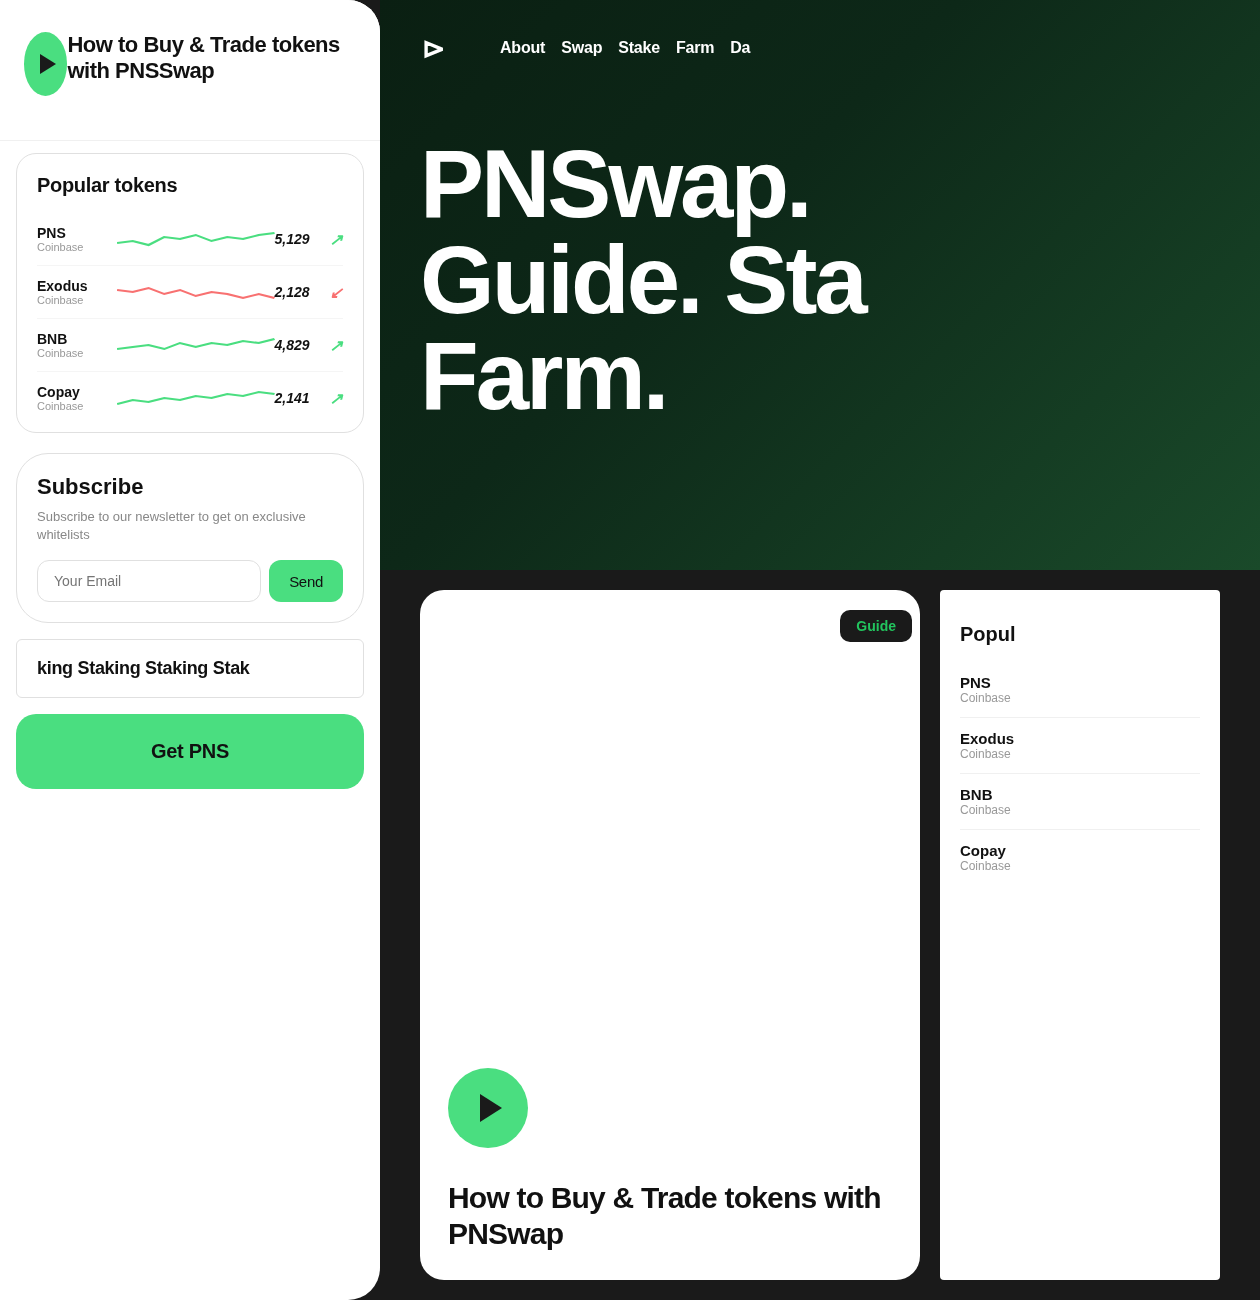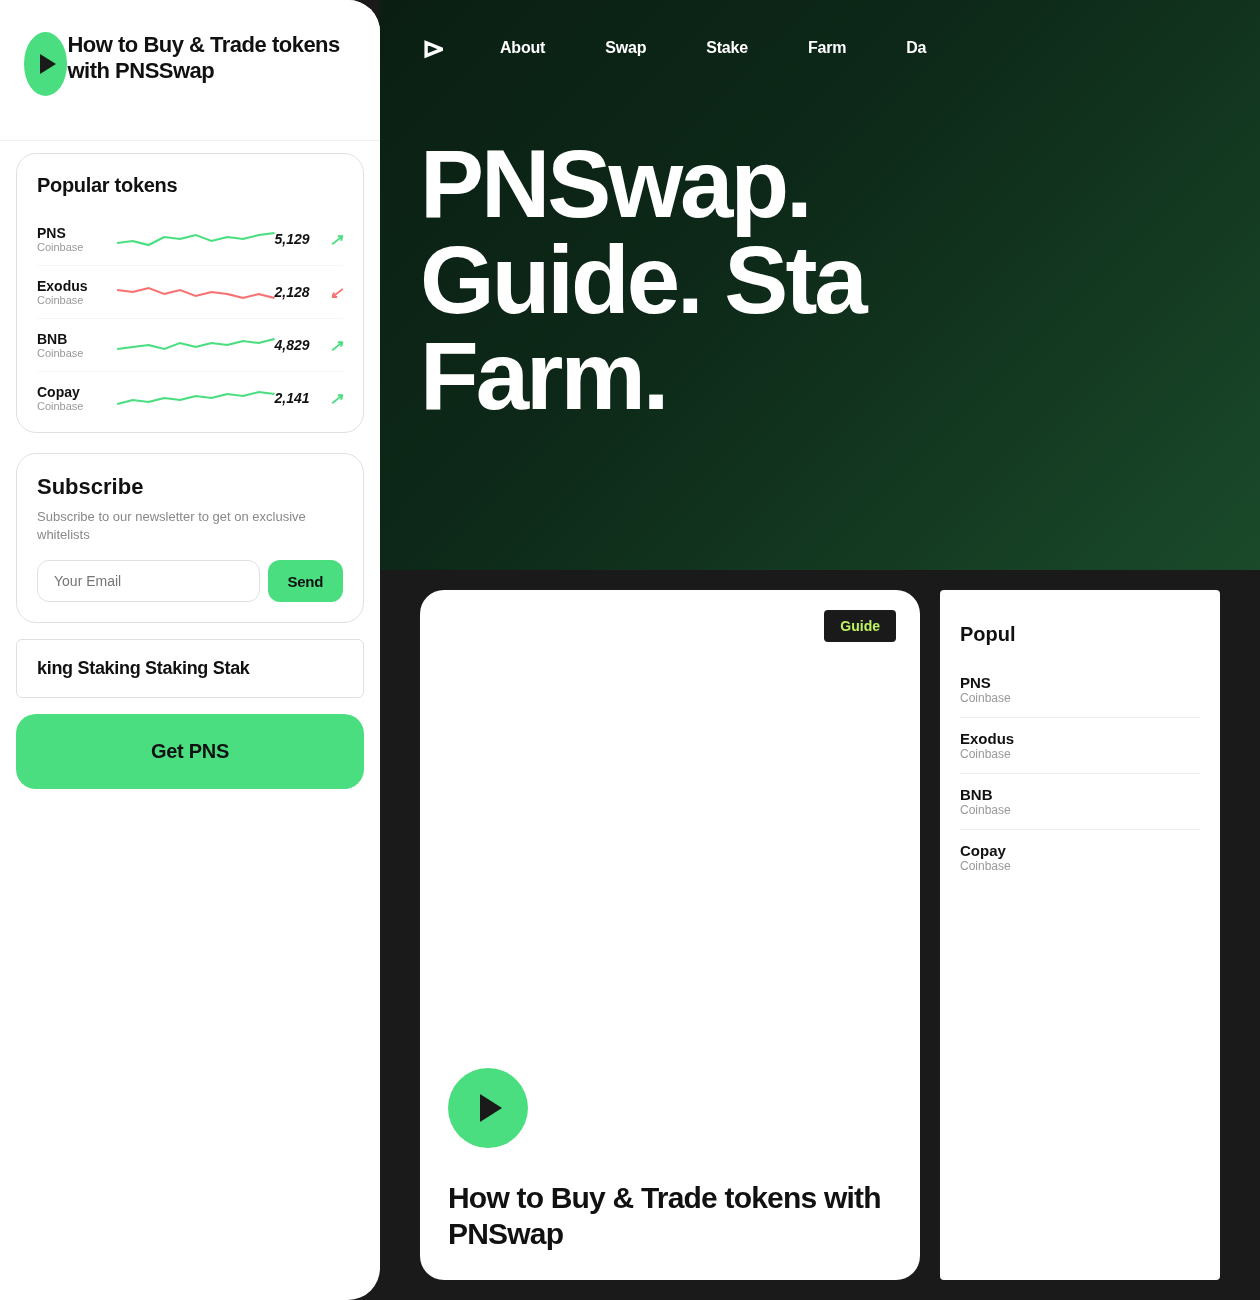--- a/index.html
+++ b/index.html
@@ -142,21 +142,21 @@
 
     .arrow-down {
       color: #f87171;
       font-size: 16px;
     }
 
     
     .subscribe-card {
       margin: 8px 16px;
       border: 1.5px solid #e0e0e0;
-      border-radius: 20px;
+      border-radius: 32px;
       padding: 20px;
       background: #fff;
     }
 
     .subscribe-title {
       font-size: 22px;
       font-weight: 900;
       color: #111;
       margin-bottom: 8px;
     }
@@ -184,21 +184,21 @@
       outline: none;
       font-family: Arial, sans-serif;
     }
 
     .send-button {
       background: #4ade80;
       border: none;
       border-radius: 12px;
       padding: 12px 20px;
       font-size: 15px;
-      font-weight: 700;
+      font-weight: 400;
       color: #111;
       cursor: pointer;
       letter-spacing: -0.3px;
     }
 
     
     .staking-ticker {
       margin: 8px 16px;
       border: 1.5px solid #e0e0e0;
       border-radius: 6px;
@@ -249,21 +249,21 @@
     
     .navbar {
       display: flex;
       align-items: center;
       padding: 28px 40px;
       gap: 40px;
     }
 
     .nav-links {
       display: flex;
-      gap: 60px;
+      gap: 16px;
       list-style: none;
       justify-content: flex-end;
     }
 
     .nav-links li {
       font-size: 16px;
       font-weight: 600;
       color: #fff;
       cursor: pointer;
       letter-spacing: -0.2px;
@@ -299,27 +299,27 @@
       padding: 28px;
       display: flex;
       flex-direction: column;
       position: relative;
       overflow: hidden;
     }
 
     .guide-badge {
       position: absolute;
       top: 20px;
-      right: 24px;
+      right: 8px;
       background: #1a1a1a;
-      color: #bef264;
+      color: #22c55e;
       font-size: 14px;
       font-weight: 700;
       padding: 8px 16px;
-      border-radius: 4px;
+      border-radius: 10px;
     }
 
     .guide-play-area {
       flex: 1;
       display: flex;
       align-items: flex-end;
       padding-bottom: 16px;
     }
 
     .play-button-large {

